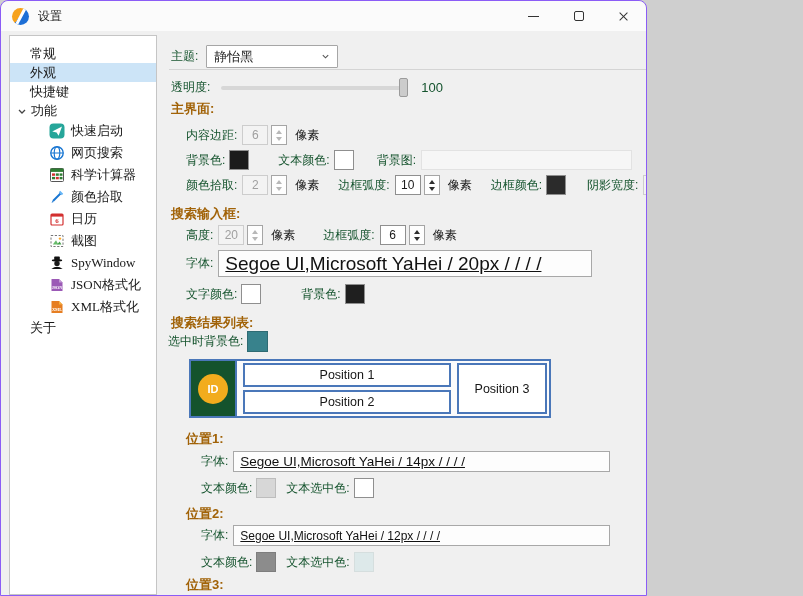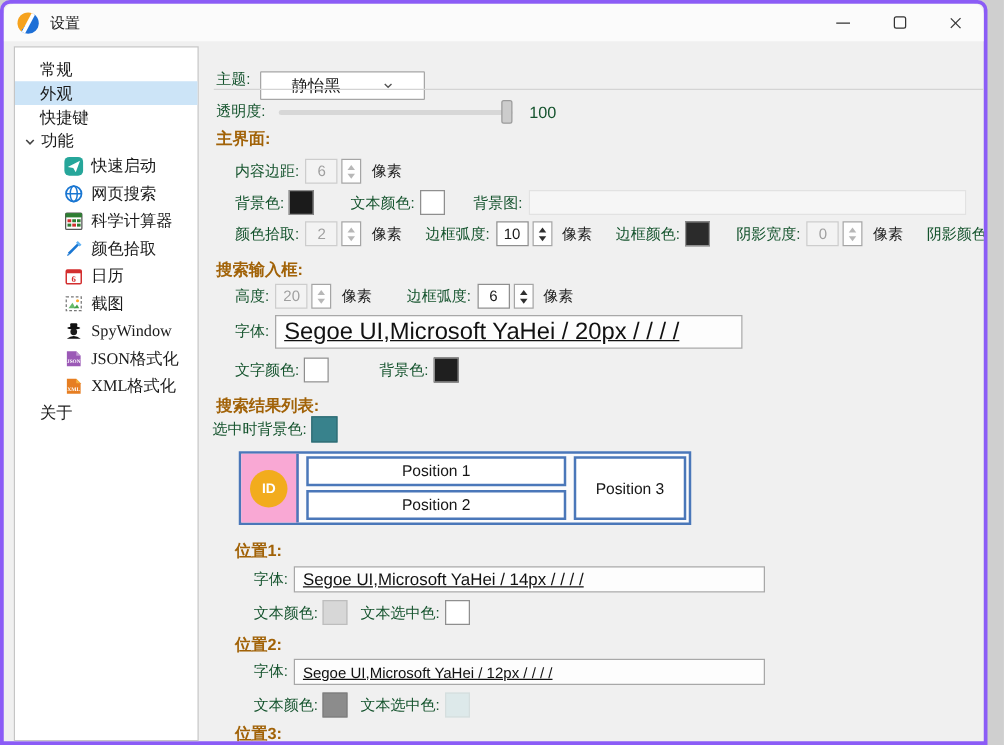--- a/index.html
+++ b/index.html
@@ -1,19 +1,19 @@
 <!DOCTYPE html>
 <html><head>
 <meta charset="utf-8">
 <style>
   html,body{margin:0;padding:0;background:#cfcfcf;}
   *{box-sizing:border-box;}
   .win{
-    position:relative;width:790px;height:596px;background:#f0f0f0;
-    border:3px solid #8b5cf6;border-radius:8px 8px 0 0;overflow:hidden;
+    position:relative;width:647px;height:596px;background:#f0f0f0;
+    border:1px solid #8b5cf6;border-radius:8px 8px 0 0;overflow:hidden;
     font-family:"Liberation Sans","DejaVu Sans",sans-serif;color:#1a1a1a;
   }
   
   .titlebar{height:30px;background:#fbfbfb;display:flex;align-items:center;border-radius:8px 8px 0 0;}
   .app-icon{width:17px;height:17px;border-radius:50%;margin-left:11px;position:relative;overflow:hidden;
     background:linear-gradient(125deg,#f6a21d 46%,#1d6fd6 46%);}
   .app-icon::after{content:"";position:absolute;left:7px;top:-2px;width:3px;height:22px;background:#fff;transform:rotate(28deg);}
   .title-text{margin-left:9px;font-size:12px;}
   .win-controls{margin-left:auto;display:flex;height:100%;}
   .win-btn{width:45px;height:100%;display:flex;align-items:center;justify-content:center;cursor:default;}
@@ -32,42 +32,42 @@
   .chev{width:14px;height:14px;margin-right:2px;flex:0 0 auto;}
   .side-ic{width:16px;height:16px;margin-right:6px;flex:0 0 auto;}
   
   .row{position:absolute;display:flex;align-items:center;font-size:12px;white-space:nowrap;}
   .sec{position:absolute;font-weight:700;font-size:13px;color:#a16207;white-space:nowrap;}
   .lbl{font-size:12px;color:#14532d;}
   .swatch{width:20px;height:20px;border:1px solid #8f8f8f;margin-left:4px;flex:0 0 auto;}
   .divider{position:absolute;left:168px;width:620px;height:1px;background:#d4d4d4;}
   
   .select{width:132px;height:23px;margin-left:8px;background:#fff;border:1px solid #a6a6a6;border-radius:1px;
-    display:flex;align-items:center;justify-content:space-between;padding:0 24px;font-size:13px;margin-top:10px;}
+    display:flex;align-items:center;justify-content:space-between;padding:0 7px;font-size:13px;}
   .chev-dn{width:9px;height:9px;}
   
   .slider{position:relative;width:187px;height:19px;margin-left:11px;}
   .slider .track{position:absolute;left:0;right:0;top:8px;height:4px;background:#d7d7d7;border-radius:2px;}
   .slider .handle{position:absolute;right:0;top:0;width:9px;height:19px;background:#cccccc;border:1px solid #9b9b9b;border-radius:2px;}
   
   .spin{display:inline-flex;margin-left:5px;}
   .spin-val{min-width:26px;height:20px;border:1px solid #8f8f8f;background:#fff;display:flex;align-items:center;justify-content:center;font-size:12px;padding:0 3px;}
   .spin-btns{width:16px;height:20px;margin-left:3px;border:1px solid #a5a5a5;background:#fefefe;display:flex;flex-direction:column;align-items:center;justify-content:center;gap:3px;}
   .tri-up{width:0;height:0;border-left:3.5px solid transparent;border-right:3.5px solid transparent;border-bottom:4px solid #2e2e2e;}
   .tri-dn{width:0;height:0;border-left:3.5px solid transparent;border-right:3.5px solid transparent;border-top:4px solid #2e2e2e;}
   .spin.dis .spin-val{border-color:#cdcdcd;background:#f3f3f3;color:#9f9f9f;}
   .spin.dis .tri-up{border-bottom-color:#b7b7b7;}
   .spin.dis .tri-dn{border-top-color:#b7b7b7;}
   .unit{margin-left:8px;}
   
   .flat-input{height:20px;background:#f6f6f6;border:1px solid #e2e2e2;margin-left:5px;}
   .font-input{background:#fdfdfd;border:1px solid #a8a8a8;display:flex;align-items:center;padding-left:6px;margin-left:5px;color:#111;overflow:hidden;text-decoration:underline;}
   
   .preview{position:absolute;left:188px;top:358px;width:362px;height:59px;border:2px solid #4a77b9;background:#fbfbfc;}
-  .id-cell{position:absolute;left:0;top:0;width:46px;height:55px;background:#f9a8d4;border-right:2px solid #4a77b9;display:flex;align-items:center;justify-content:center;}
+  .id-cell{position:absolute;left:0;top:0;width:46px;height:55px;background:#14532d;border-right:2px solid #4a77b9;display:flex;align-items:center;justify-content:center;}
   .id-circle{width:30px;height:30px;border-radius:50%;background:#f2ac1d;color:#fff;font-size:11px;font-weight:700;display:flex;align-items:center;justify-content:center;}
   .pcell{position:absolute;background:#fff;border:2px solid #4a77b9;display:flex;align-items:center;justify-content:center;font-size:12.5px;color:#161616;}
 </style>
 </head>
 <body>
 
 <div class="win">
 
   <div class="titlebar">
     <div class="app-icon"></div>

